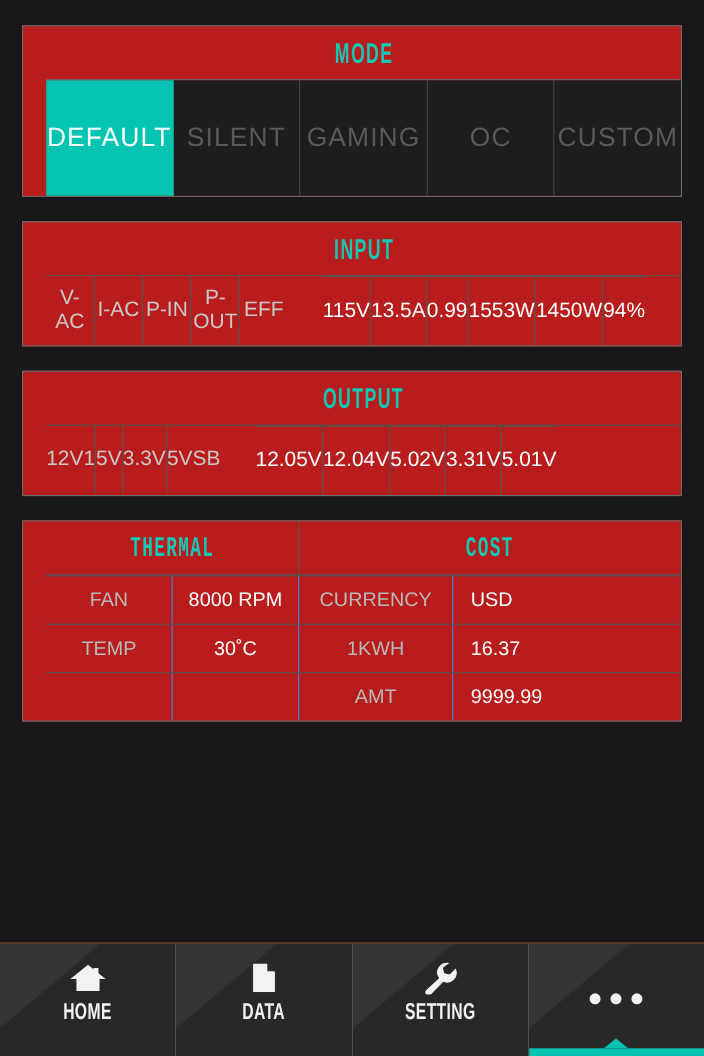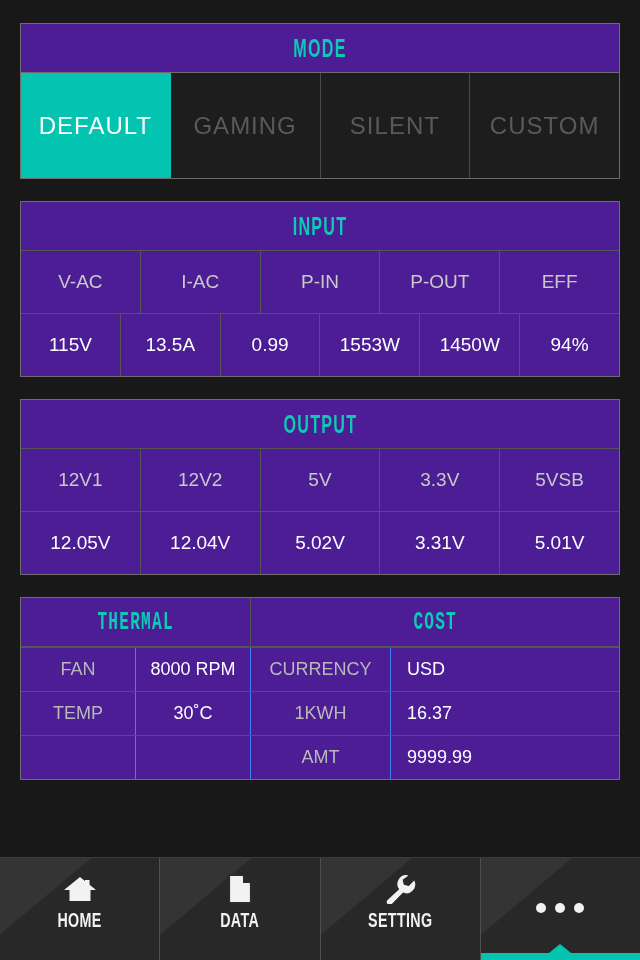--- a/index.html
+++ b/index.html
@@ -9,21 +9,22 @@
     background:#181818;
     font-family:"Liberation Sans", sans-serif;
     overflow:hidden;
   }
   #app { width:640px; height:960px; position:relative; background:#181818; }
 
   
   .panel {
     margin:0 20px;
     border:1px solid #6d6d6d;
-    background:#4c1d95;
+    background:#b91c1c;
+    padding-left:21px;
   }
 
   .sec-title {
     text-align:center;
     color:#0fc9b4;
     font-size:26px;
     letter-spacing:2px;
     line-height:48px;
     height:48px;
     font-weight:700;
@@ -46,21 +47,21 @@
     border-right:1px solid #4a4a4a;
     color:#5a5a5a;
     font-size:24px;
     letter-spacing:1px;
     background:#1d1d1d;
   }
   .mode-btn:last-child { border-right:none; }
   .mode-btn.active { background:#03c4b0; color:#ffffff; border-right-color:#03c4b0; }
 
   
-  .tbl { display:flex; flex-direction:column; }
+  .tbl { display:flex; flex-direction:row;gap:32px; }
   .trow { display:flex; border-top:1px solid #555; }
   .trow:first-child { border-top:none; }
   .tcell {
     flex:1 1 0;
     border-right:1px solid #555;
     display:flex; align-items:center; justify-content:center;
     font-size:19px;
     height:62px;
     text-align:center;
   }
@@ -143,24 +144,27 @@
 
   <div class="panel" id="mode-panel">
     <div class="mode-title-row">
       <div class="sec-title"><span>MODE</span></div>
     </div>
     <div class="mode-row">
       <div class="mode-btn active">
           <span>DEFAULT</span>
         </div>
       <div class="mode-btn">
+          <span>SILENT</span>
+        </div>
+      <div class="mode-btn">
           <span>GAMING</span>
         </div>
       <div class="mode-btn">
-          <span>SILENT</span>
+          <span>OC</span>
         </div>
       <div class="mode-btn">
           <span>CUSTOM</span>
         </div>
     </div>
   </div>
 
   <div class="gap"></div>
 
   <div class="panel">
@@ -188,21 +192,20 @@
 
   <div class="gap"></div>
 
   <div class="panel">
     <div class="title-band">
       <div class="sec-title"><span>OUTPUT</span></div>
     </div>
     <div class="tbl">
       <div class="trow">
         <div class="tcell thead">12V1</div>
-        <div class="tcell thead">12V2</div>
         <div class="tcell thead">5V</div>
         <div class="tcell thead">3.3V</div>
         <div class="tcell thead">5VSB</div>
       </div>
       <div class="trow">
         <div class="tcell tval">12.05V</div>
         <div class="tcell tval">12.04V</div>
         <div class="tcell tval">5.02V</div>
         <div class="tcell tval">3.31V</div>
         <div class="tcell tval">5.01V</div>

